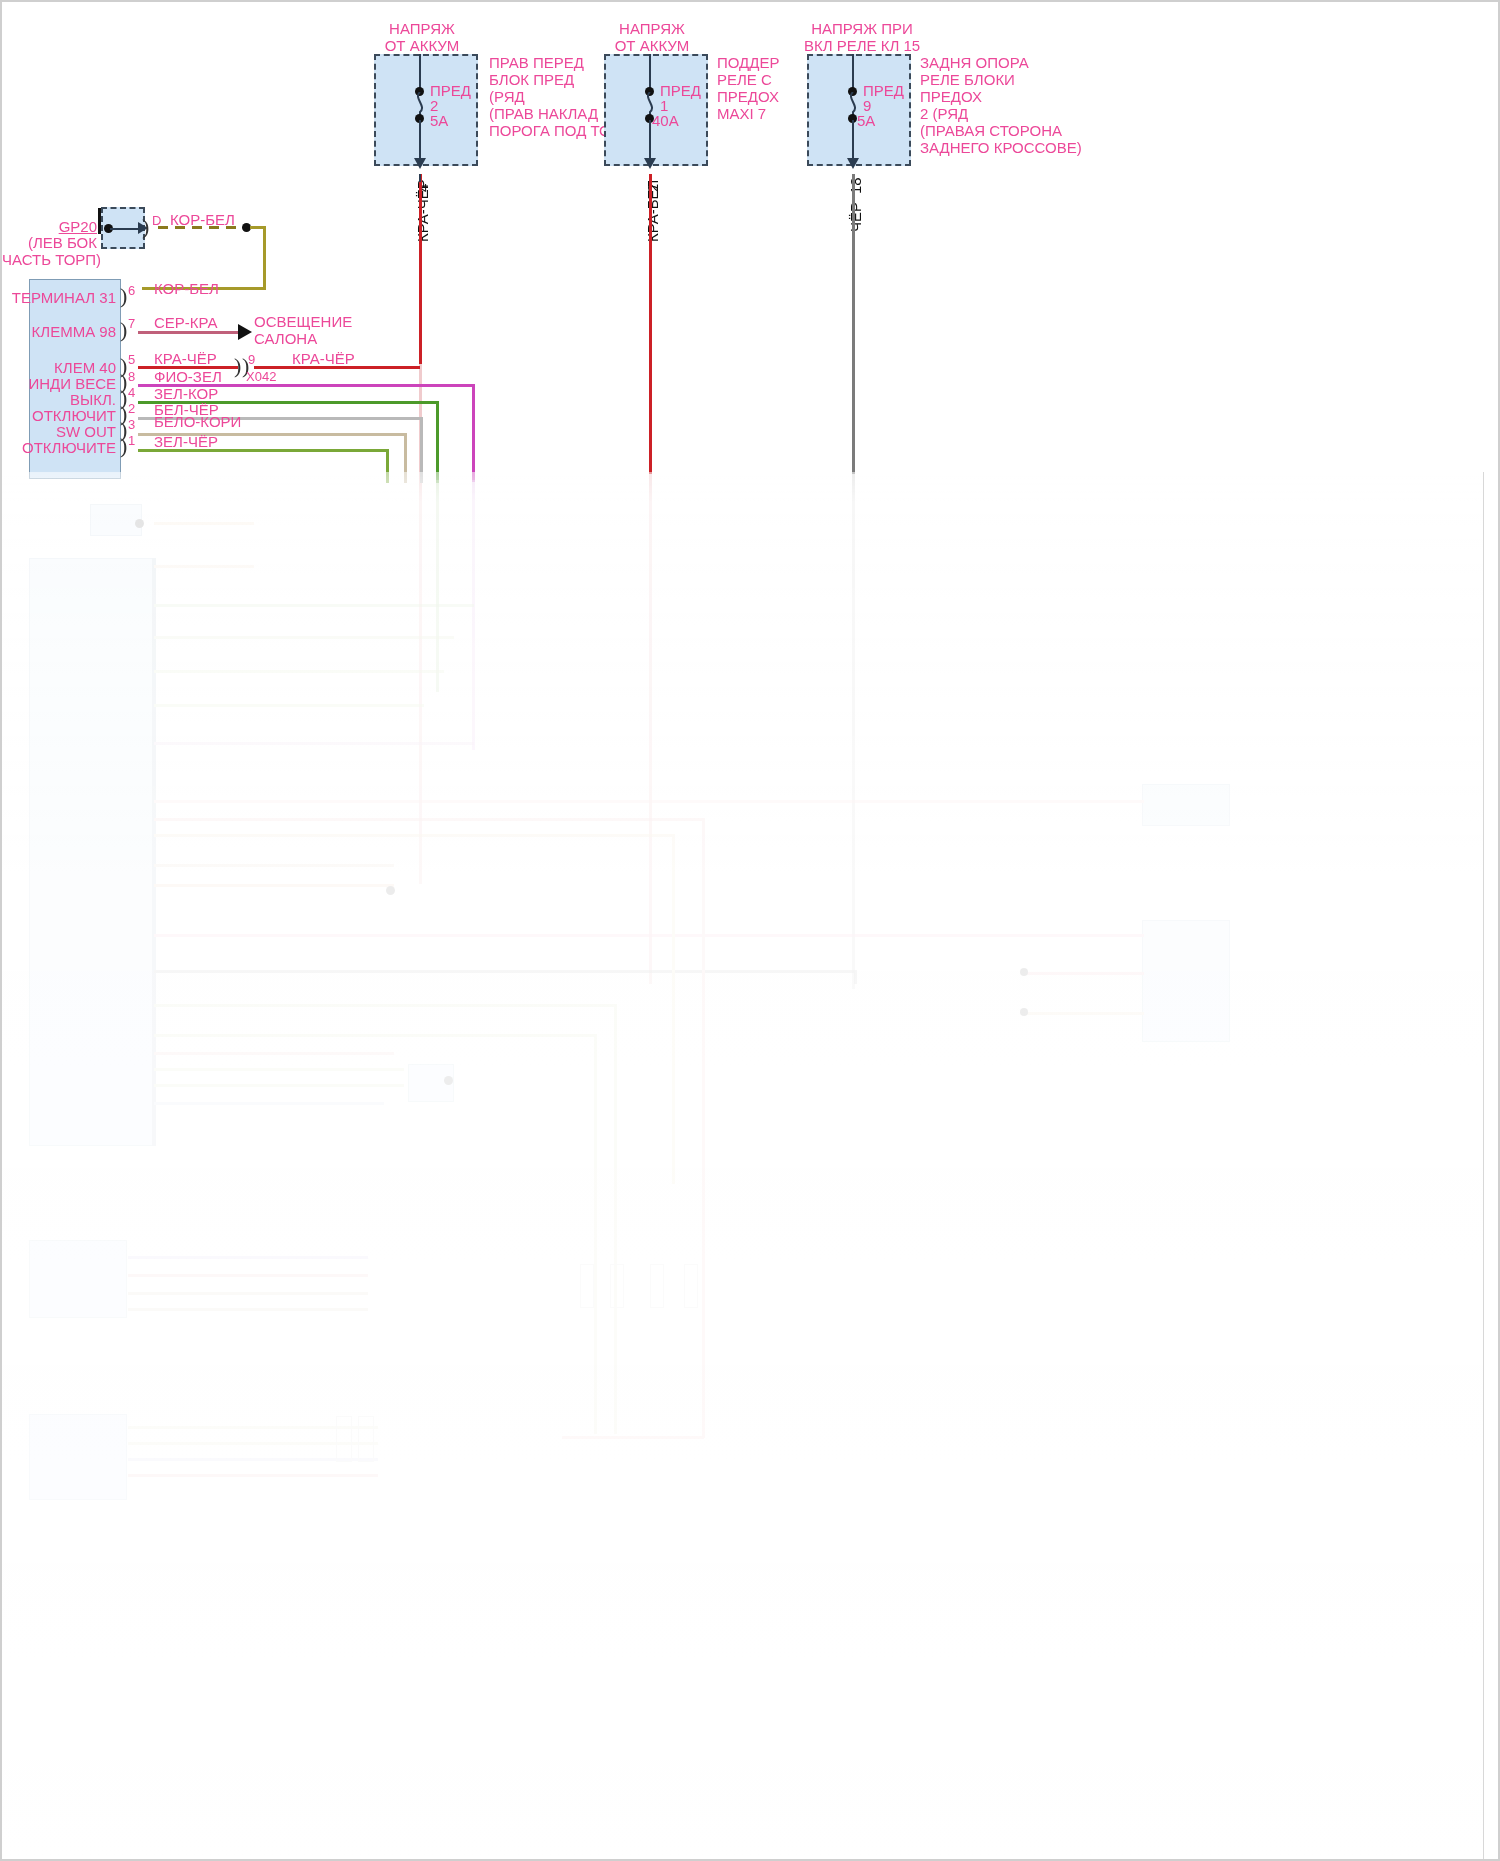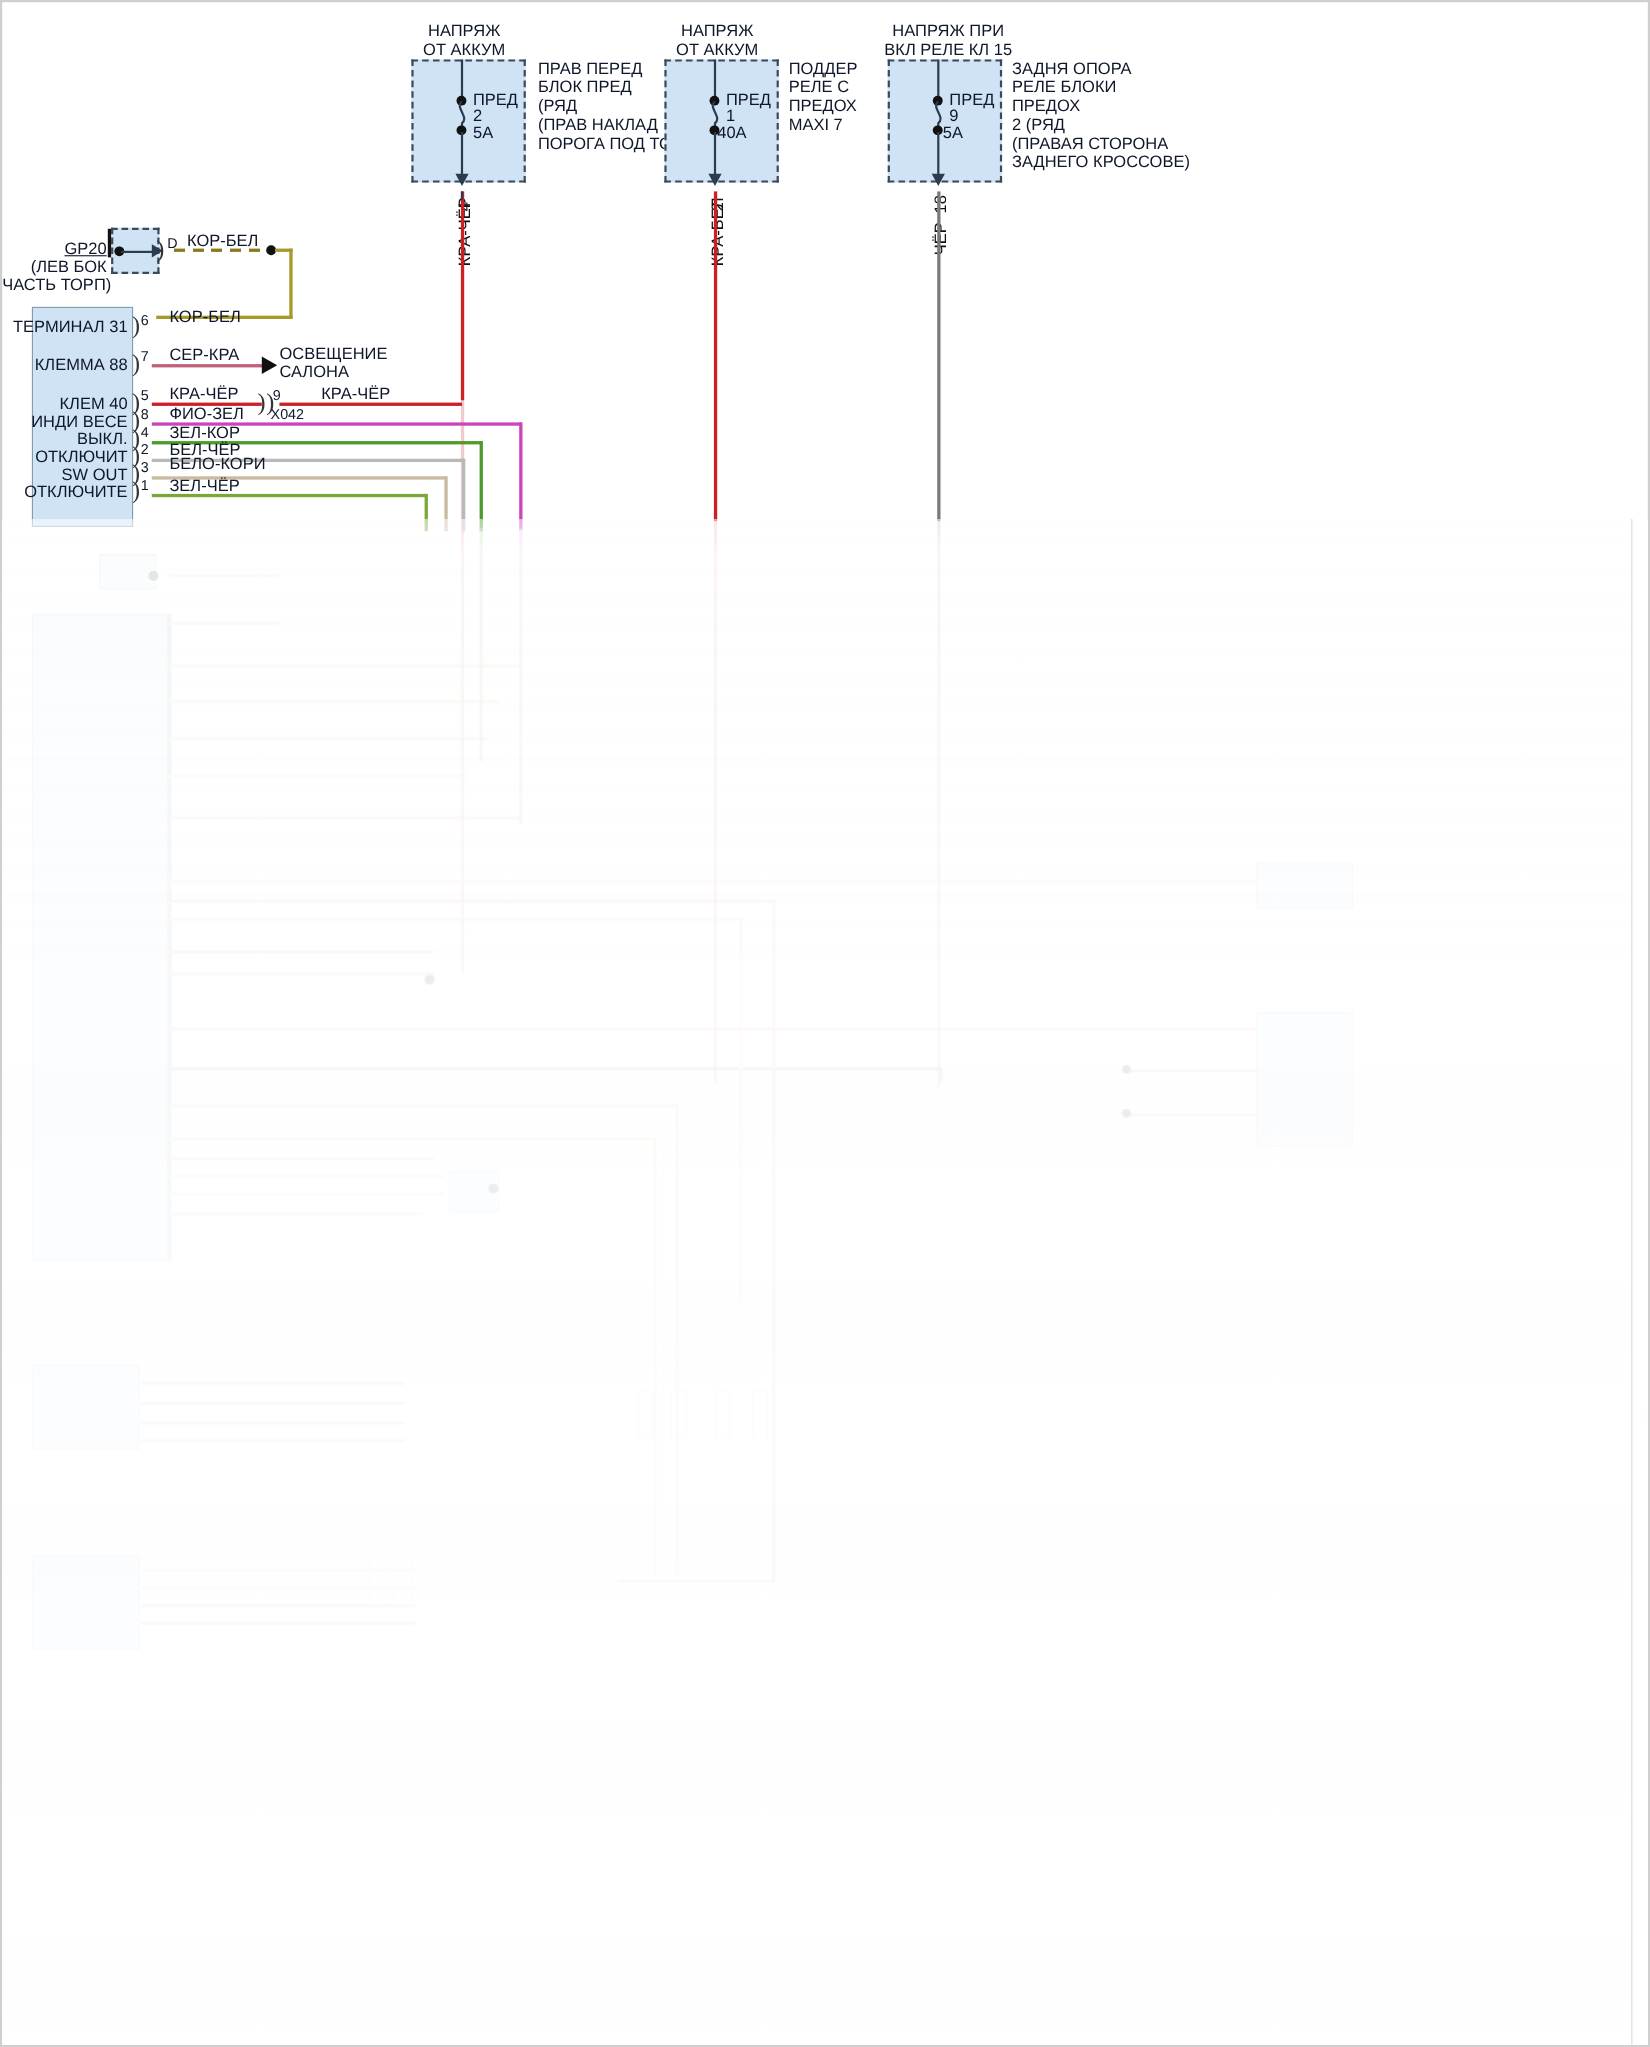--- a/index.html
+++ b/index.html
@@ -8,21 +8,21 @@
   #page{
     position:relative;
     width:1500px;height:1861px;
     background:#ffffff;
     overflow:hidden;
     border:2px solid #cfcfcf;
     box-sizing:border-box;
   }
   
   .abs{position:absolute;}
-  .txt{position:absolute;font-size:15px;color:#0f172a;line-height:17px;white-space:pre;}
+  .txt{position:absolute;font-size:15px;color:#ec4899;line-height:17px;white-space:pre;}
   .txt.sm{font-size:13px;}
   .txt.r{text-align:right;}
   .txt.c{text-align:center;}
   .vtxt{position:absolute;font-size:15px;color:#111;white-space:nowrap;
         transform-origin:0 0;transform:rotate(-90deg);}
   .fusebox{
     position:absolute;
     background:#cfe3f5;
     border:2px dashed #3b4a5a;
     box-sizing:border-box;
@@ -170,21 +170,21 @@
   <div class="wirev" style="left:261px;top:224px;height:63px;background:#a69a2a;"></div>
   <div class="wire" style="left:140px;top:285px;width:124px;background:#a69a2a;"></div>
 
   <div class="block" style="left:27px;top:277px;width:92px;height:200px;"></div>
 
   <div class="txt r" style="left:0px;top:287px;width:114px;">ТЕРМИНАЛ 31</div>
   <div class="conn" style="left:118px;top:285px;">)</div>
   <div class="txt sm" style="left:126px;top:280px;">6</div>
   <div class="txt" style="left:152px;top:278px;">КОР-БЕЛ</div>
 
-  <div class="txt r" style="left:0px;top:321px;width:114px;">КЛЕММА 88</div>
+  <div class="txt r" style="left:0px;top:321px;width:114px;">КЛЕММА 98</div>
   <div class="conn" style="left:118px;top:319px;">)</div>
   <div class="txt sm" style="left:126px;top:313px;">7</div>
   <div class="txt" style="left:152px;top:312px;">СЕР-КРА</div>
   <div class="wire" style="left:136px;top:329px;width:102px;background:#c0607a;"></div>
   <div class="arrowright" style="left:236px;top:322px;"></div>
   <div class="txt" style="left:252px;top:311px;">ОСВЕЩЕНИЕ
 САЛОНА</div>
 
   <div class="txt r" style="left:0px;top:357px;width:114px;">КЛЕМ 40</div>
   <div class="conn" style="left:118px;top:355px;">)</div>

